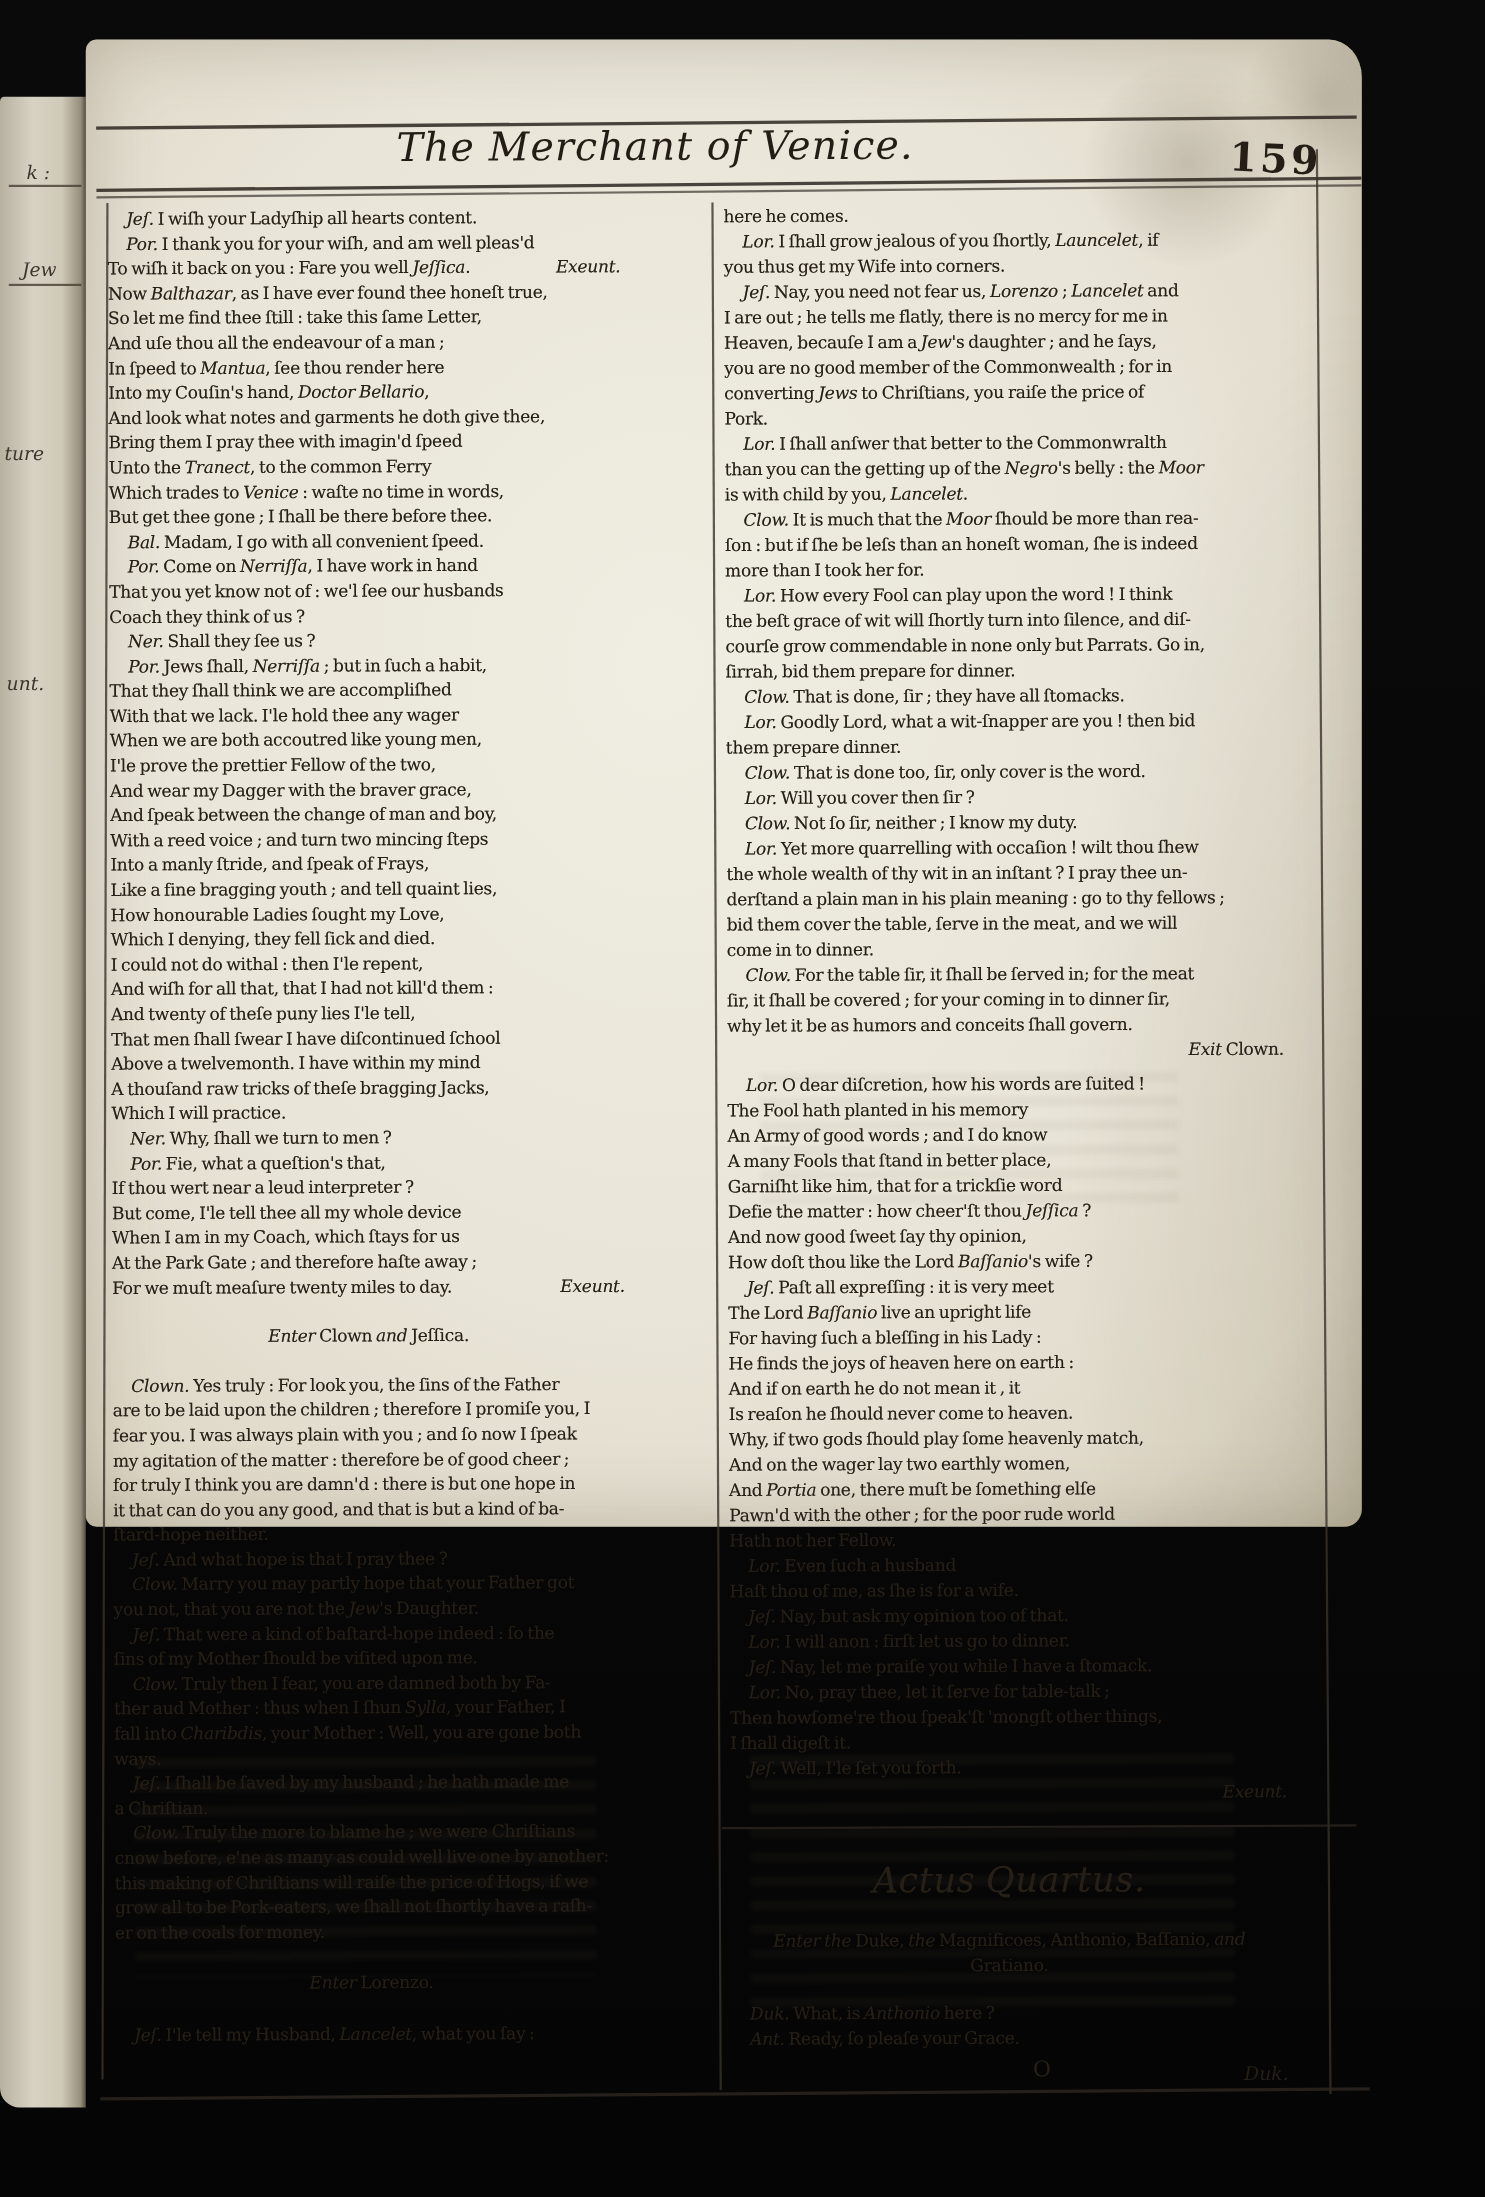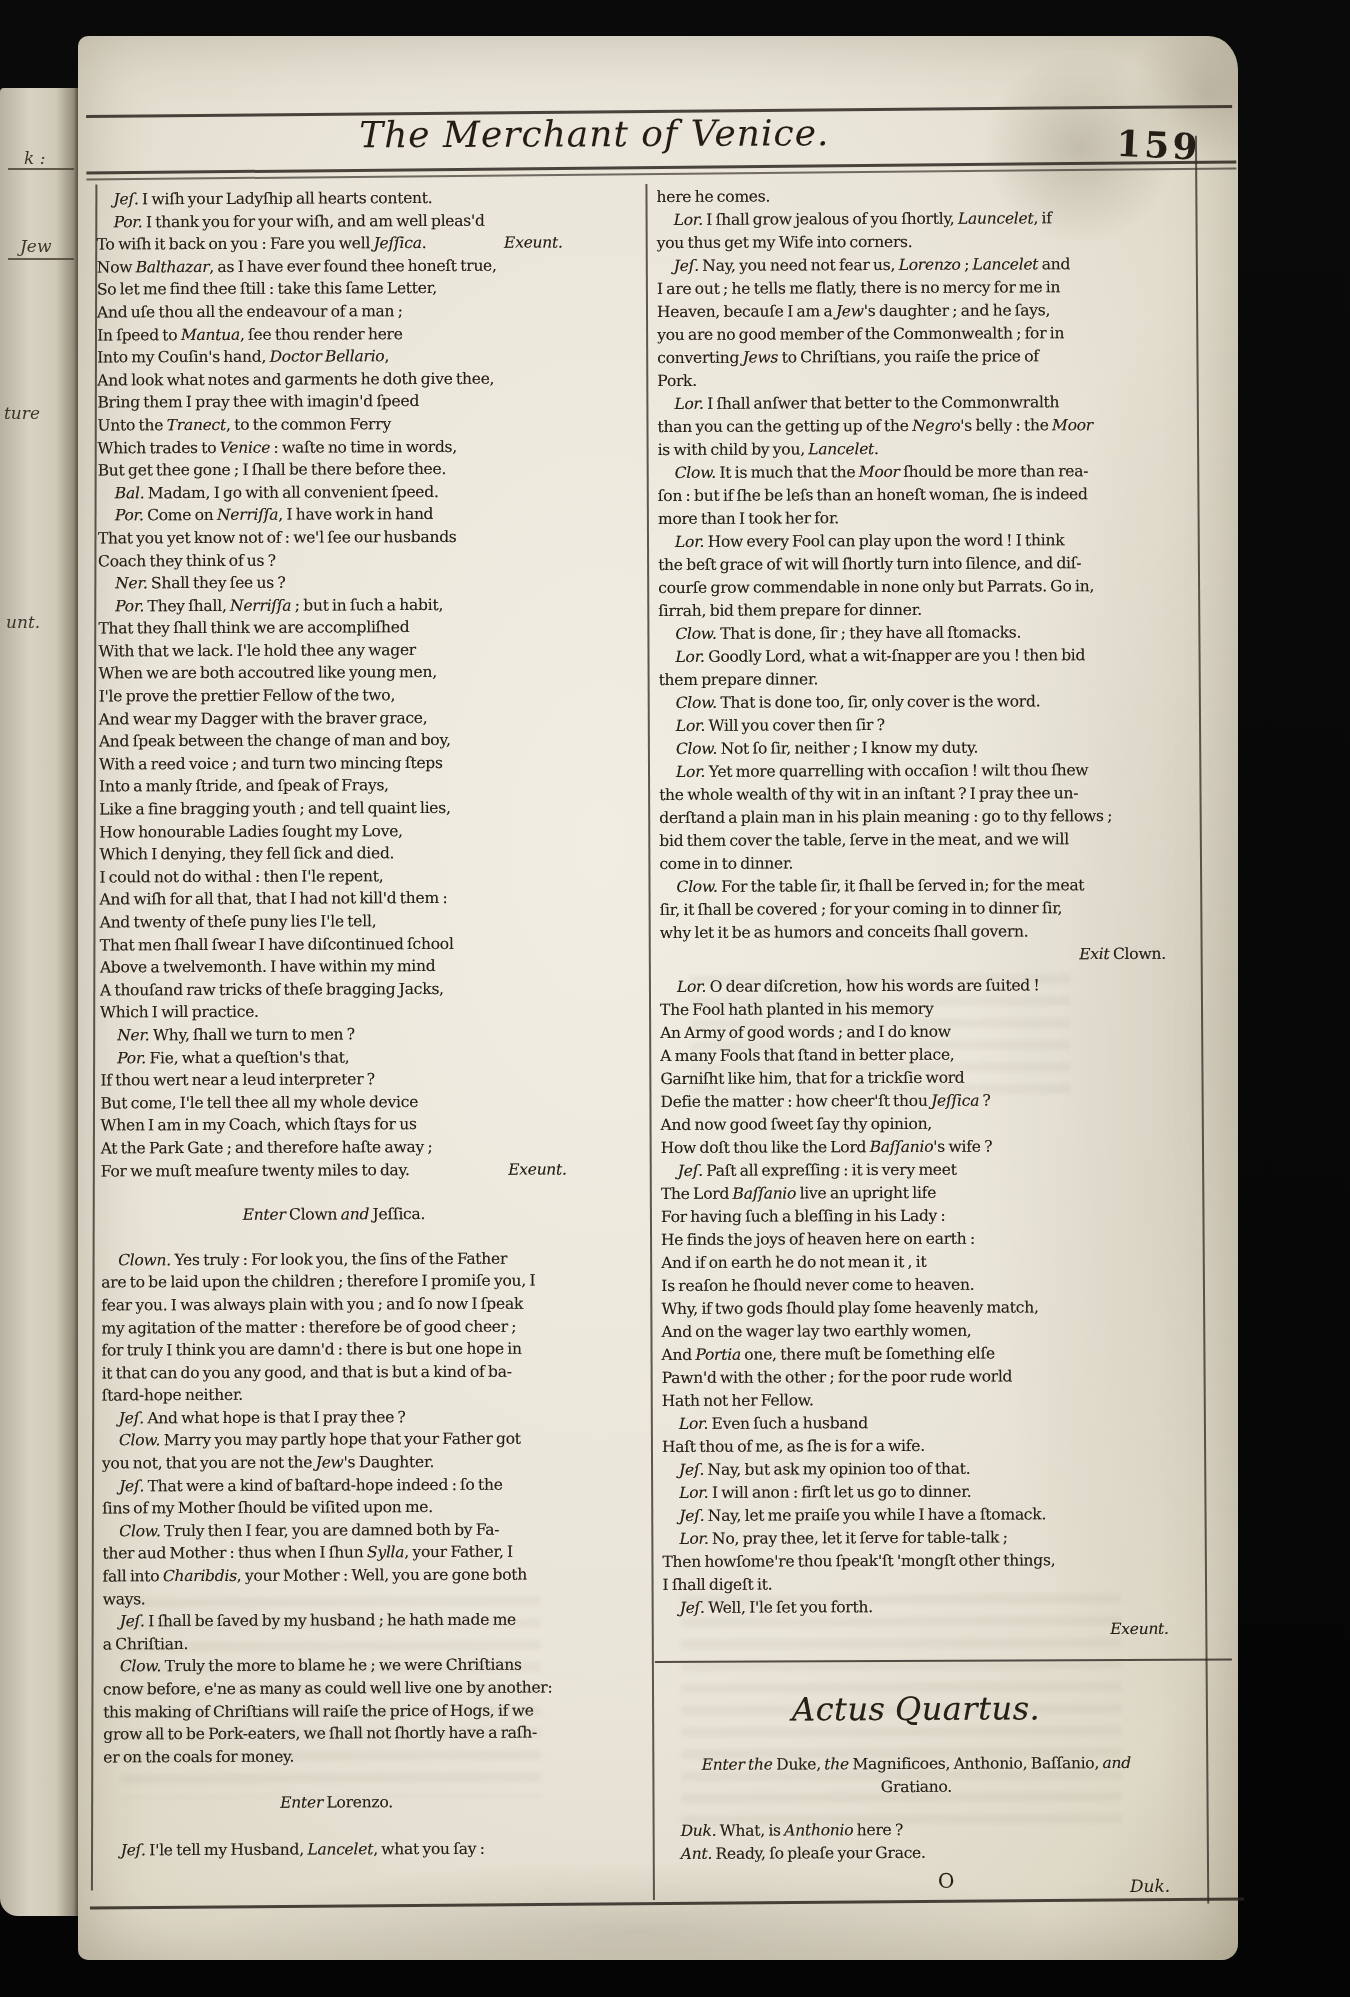--- a/index.html
+++ b/index.html
@@ -12,21 +12,21 @@
 
   
   .adjacent{position:absolute;left:0;top:88px;width:78px;height:1828px;
     background:linear-gradient(90deg,#b7b1a0 0%,#d7d2c3 38%,#cfc9b8 72%,#968e7c 94%,#564f43 100%);
     border-radius:4px 0 0 18px;}
   .adj-rule{position:absolute;left:8px;right:4px;height:2px;background:#453d30;opacity:.8;}
   .edge-frag{position:absolute;font-style:italic;font-size:17px;color:#3c352a;
     letter-spacing:0;white-space:nowrap;}
 
   
-  .page{position:absolute;left:78px;top:36px;width:1160px;height:1924px;
+  .page{position:absolute;left:78px;top:36px;width:1160px;height:1352px;
     background:radial-gradient(ellipse at 45% 42%, #f0ede2 0%, #e9e5d8 52%, #ded8c7 84%, #c6bfa9 100%);
     border-radius:10px 30px 16px 10px / 10px 34px 16px 10px;
     box-shadow:inset 0 0 70px rgba(90,78,56,.28);}
   .page::before{content:"";position:absolute;inset:0;pointer-events:none;
     background:
       radial-gradient(circle at 1002px 112px, rgba(112,102,84,.28), transparent 95px),
       radial-gradient(circle at 1128px 55px, rgba(130,120,100,.32), transparent 75px),
       radial-gradient(ellipse 420px 70px at 560px 1895px, rgba(100,90,70,.16), transparent),
       radial-gradient(ellipse 260px 760px at 1150px 1000px, rgba(118,108,88,.14), transparent);
     border-radius:inherit;}
@@ -111,21 +111,21 @@
           <div class="line"><span>And look what notes and garments he doth give thee,</span></div>
           <div class="line"><span>Bring them I pray thee with imagin'd ſpeed</span></div>
           <div class="line"><span>Unto the </span><i>Tranect</i><span>, to the common Ferry</span></div>
           <div class="line"><span>Which trades to </span><i>Venice</i><span> : waſte no time in words,</span></div>
           <div class="line"><span>But get thee gone ; I ſhall be there before thee.</span></div>
           <div class="line ind"><i>Bal.</i><span> Madam, I go with all convenient ſpeed.</span></div>
           <div class="line ind"><i>Por.</i><span> Come on </span><i>Nerriſſa</i><span>, I have work in hand</span></div>
           <div class="line"><span>That you yet know not of : we'l ſee our husbands</span></div>
           <div class="line"><span>Coach they think of us ?</span></div>
           <div class="line ind"><i>Ner.</i><span> Shall they ſee us ?</span></div>
-          <div class="line ind"><i>Por.</i><span> They ſhall, </span><i>Nerriſſa</i><span> ; but in ſuch a habit,</span></div>
+          <div class="line ind"><i>Por.</i><span> Jews ſhall, </span><i>Nerriſſa</i><span> ; but in ſuch a habit,</span></div>
           <div class="line"><span>That they ſhall think we are accompliſhed</span></div>
           <div class="line"><span>With that we lack. I'le hold thee any wager</span></div>
           <div class="line"><span>When we are both accoutred like young men,</span></div>
           <div class="line"><span>I'le prove the prettier Fellow of the two,</span></div>
           <div class="line"><span>And wear my Dagger with the braver grace,</span></div>
           <div class="line"><span>And ſpeak between the change of man and boy,</span></div>
           <div class="line"><span>With a reed voice ; and turn two mincing ſteps</span></div>
           <div class="line"><span>Into a manly ſtride, and ſpeak of Frays,</span></div>
           <div class="line"><span>Like a fine bragging youth ; and tell quaint lies,</span></div>
           <div class="line"><span>How honourable Ladies ſought my Love,</span></div>

